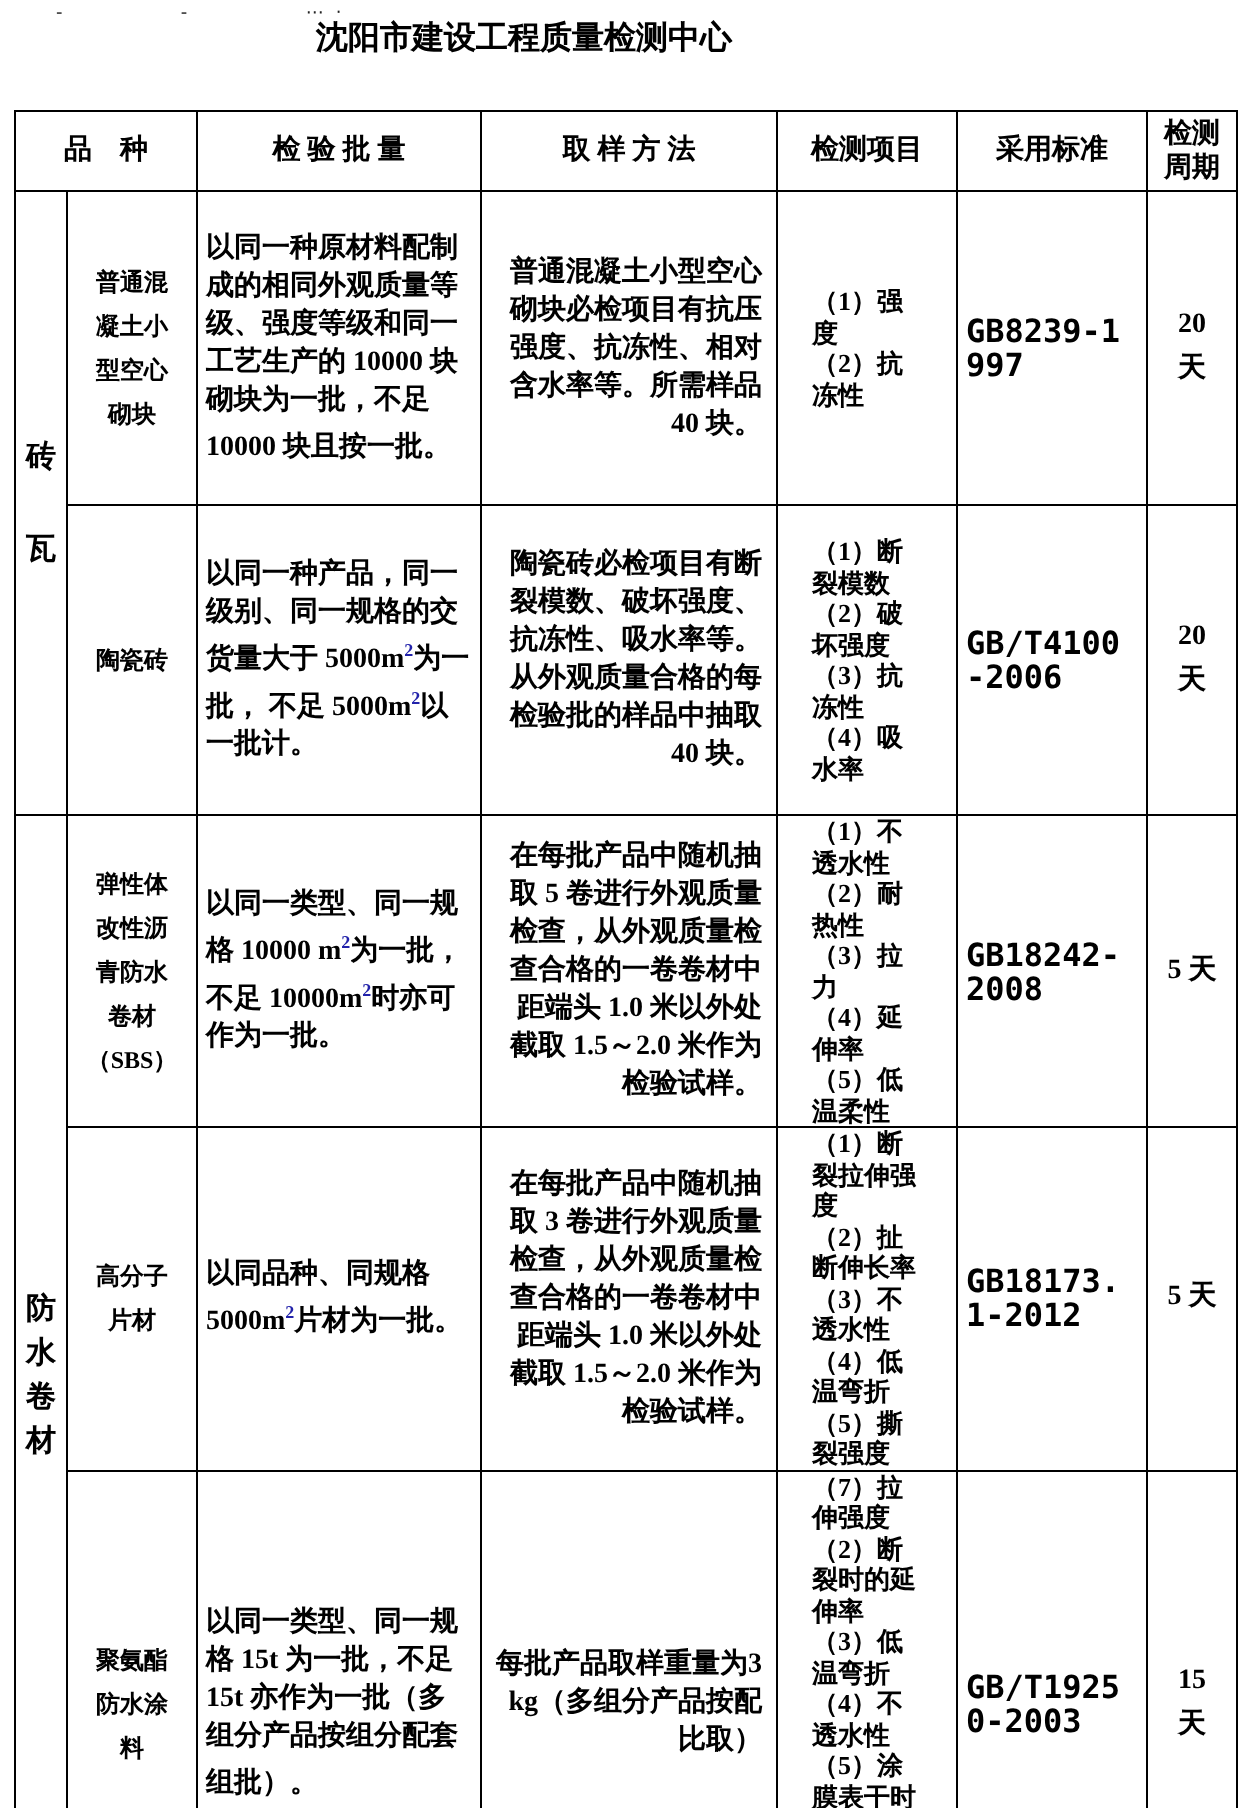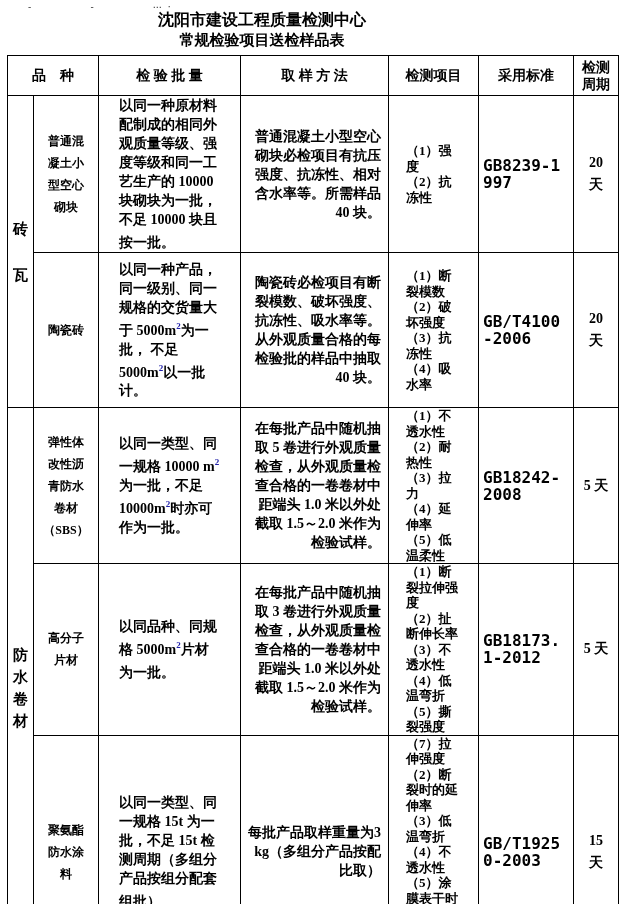--- a/index.html
+++ b/index.html
@@ -14,38 +14,37 @@
             border-collapse:collapse;table-layout:fixed;
             border:1px solid #000;border-bottom:2px solid #000;}
   th,td{border:1px solid #000;vertical-align:middle;font-weight:bold;
         padding:0;overflow:hidden;}
   th{font-size:14px;text-align:center;line-height:17px;padding:0 3px;}
   td.cat{text-align:center;font-size:15px;}
   .cat-char{width:100%;text-align:center;}
   .g0 .cat-char{line-height:46px;}
   .g1 .cat-char{line-height:22px;}
   td.variety{text-align:center;font-size:12px;line-height:22px;padding:0 9px;}
-  td.batch{font-size:14px;line-height:19px;padding:0 20px;text-align:left;}
+  td.batch{font-size:14px;line-height:19px;padding:0 4px;text-align:left;}
   td.method{font-size:14px;line-height:19px;padding:0 7px;text-align:right;}
   td.items{font-size:13px;line-height:15.5px;padding:0 17px;text-align:left;}
   td.standard{font-family:"DejaVu Sans Mono","Liberation Mono",monospace;
               font-size:16px;line-height:17px;padding:0 4px;text-align:left;
               word-break:break-all;}
   td.cycle{text-align:center;font-size:14px;line-height:22px;}
   .sup{color:#2222aa;font-size:9px;vertical-align:super;font-weight:bold;}
   .item{min-height:0;}
 </style>
 </head>
 <body>
 
 <div class="artifact">-      -      ⋯·</div>
 
 <div class="titles">
   <div class="title">沈阳市建设工程质量检测中心</div>
-  <div class="subtitle">常规检验项目送检样品表</div>
 </div>
 
 <table class="doc">
   <colgroup>
     <col style="width:26px">
       <col style="width:65px">
       <col style="width:142px">
     <col style="width:148px">
       <col style="width:90px">
       <col style="width:95px">
@@ -153,21 +152,21 @@
       <td class="standard">GB18173.1-2012</td>
       <td class="cycle">
         <div>5 天</div>
         <div></div>
       </td>
     </tr>
 
     <tr style="height:187px">
       <td class="variety">聚氨酯防水涂料</td>
       <td class="batch">
-        <span>以同一类型、同一规格 15t 为一批，不足 15t 检测周期（多组分产品按组分配套组批）。</span><span class="sup"></span><span></span><span class="sup"></span><span></span>
+        <span>以同一类型、同一规格 15t 为一批，不足 15t 亦作为一批（多组分产品按组分配套组批）。</span><span class="sup"></span><span></span><span class="sup"></span><span></span>
       </td>
       <td class="method">每批产品取样重量为3 kg（多组分产品按配比取）</td>
       <td class="items">
         <div class="item">（7）拉伸强度</div>
         <div class="item">（2）断裂时的延伸率</div>
         <div class="item">（3）低温弯折（4）不透水性</div>
         <div class="item">（5）涂膜表干时间</div>
         <div class="item">（6）涂膜实干时间</div>
         <div class="item"></div>
       </td>

